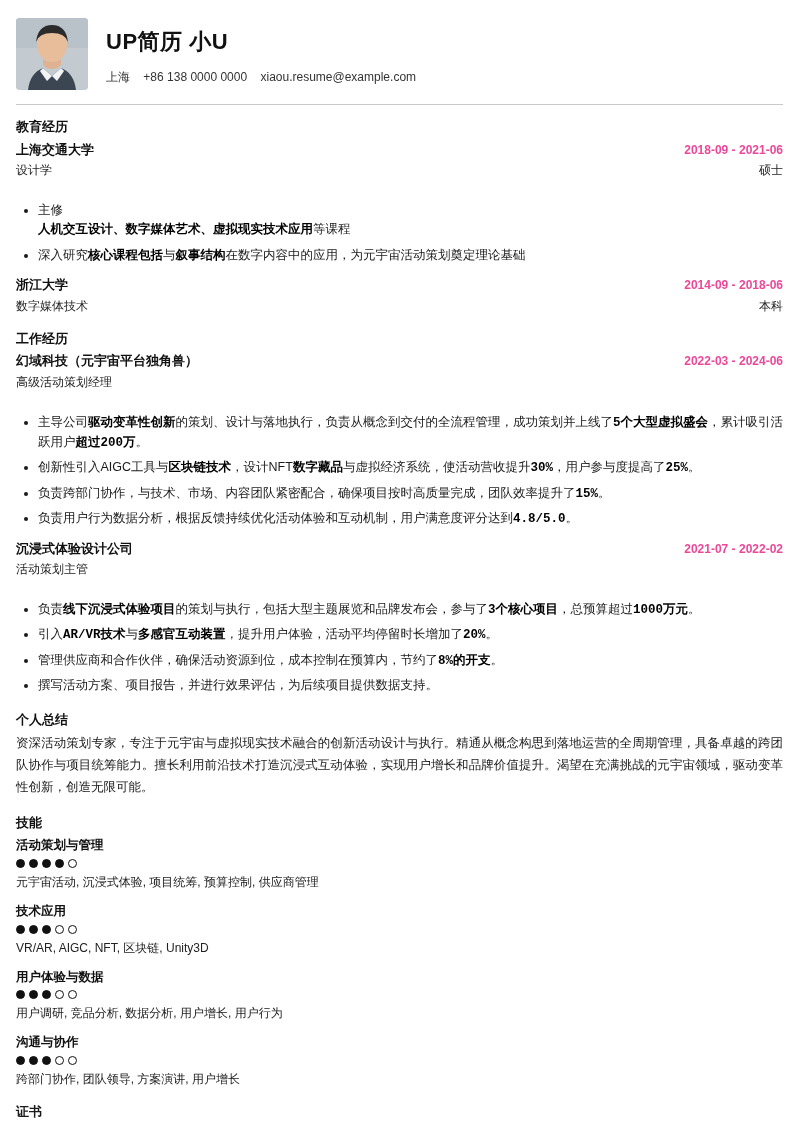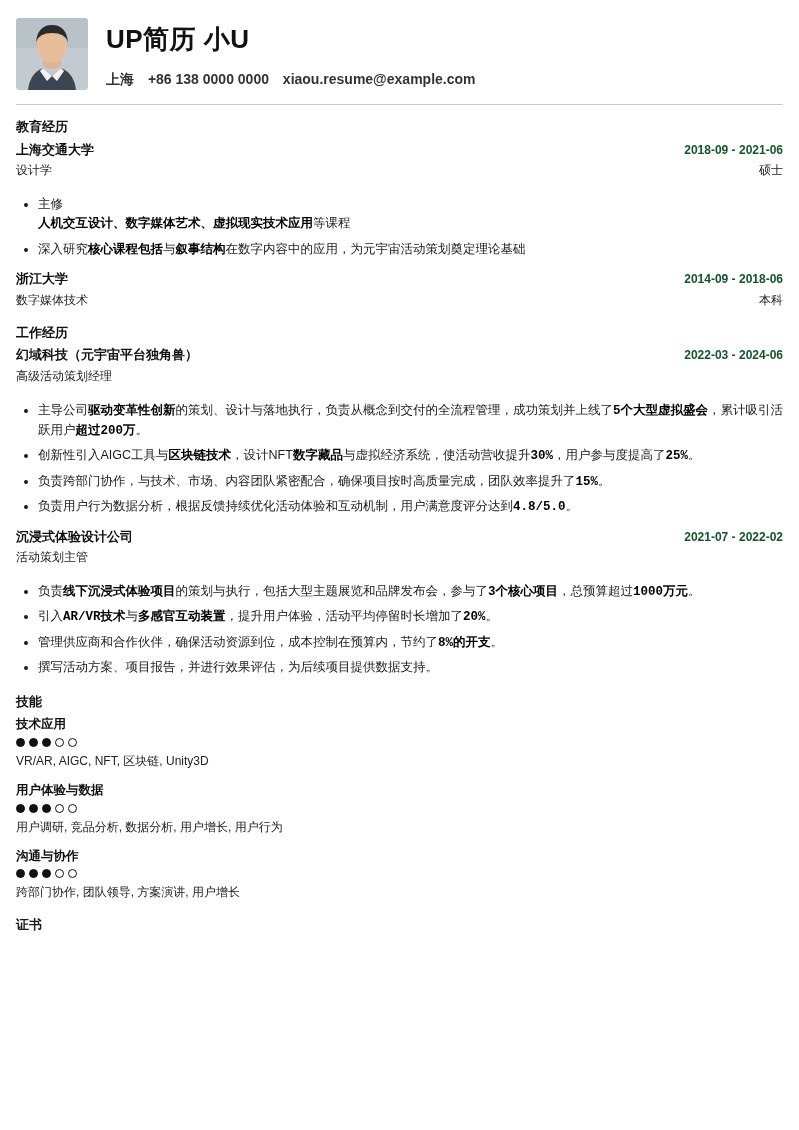--- a/index.html
+++ b/index.html
@@ -32,30 +32,29 @@
     height: 72px;
     border-radius: 4px;
     overflow: hidden;
     flex: 0 0 auto;
     background: #cfd4d8;
     position: relative;
   }
   .avatar svg { display: block; width: 100%; height: 100%; }
   .header-text { flex: 1 1 auto; padding-top: 2px; }
   .name {
-    font-size: 26px;
+    font-size: 22px;
     font-weight: bold;
     letter-spacing: 0.5px;
     margin: 0 0 10px 0;
     color: #111;
   }
   .contact {
-    font-size: 14px;
+    font-size: 12px;
     color: #333;
-    font-weight: bold;
   }
   .contact span { margin-right: 10px; }
 
   .rule {
     border: 0;
     border-top: 1px solid #c9c9c9;
     margin: 4px 0 12px 0;
   }
 
   
@@ -74,36 +73,36 @@
   }
   .entry-org {
     font-size: 13px;
     font-weight: bold;
     color: #111;
     font-family: Liberation Mono, monospace;
   }
   .entry-date {
     font-size: 12px;
     font-weight: bold;
-    color: #14532d;
+    color: #ec4899;
     white-space: nowrap;
   }
   .entry-sub {
     display: flex;
     justify-content: space-between;
     align-items: baseline;
     font-size: 12px;
     color: #222;
     margin-top: 1px;
     gap: 32px;
   }
   .entry-sub-right { font-size: 12px; color: #222; font-family: Liberation Serif, serif; }
 
   ul.bullets {
-    margin: 16px 0 0 0;
+    margin: 22px 0 0 0;
     padding-left: 22px;
   }
   ul.bullets > li {
     margin-bottom: 5px;
     line-height: 1.55;
     font-size: 12.5px;
   }
   ul.bullets > li::marker { font-size: 12px; }
   .sub-line { display: block; }
 
@@ -231,24 +230,39 @@
       </div>
       <ul class="bullets">
         <li>负责<b>线下沉浸式体验项目</b>的策划与执行，包括大型主题展览和品牌发布会，参与了<b>3个核心项目</b>，总预算超过<b>1000万元</b>。</li>
         <li>引入<b>AR/VR技术</b>与<b>多感官互动装置</b>，提升用户体验，活动平均停留时长增加了<b>20%</b>。</li>
         <li>管理供应商和合作伙伴，确保活动资源到位，成本控制在预算内，节约了<b>8%的开支</b>。</li>
         <li>撰写活动方案、项目报告，并进行效果评估，为后续项目提供数据支持。</li>
       </ul>
     </div>
   </div>
 
+  <div class="section">
+    <div class="section-title">个人总结</div>
+    <div class="summary">资深活动策划专家，专注于元宇宙与虚拟现实技术融合的创新活动设计与执行。精通从概念构思到落地运营的全周期管理，具备卓越的跨团队协作与项目统筹能力。擅长利用前沿技术打造沉浸式互动体验，实现用户增长和品牌价值提升。渴望在充满挑战的元宇宙领域，驱动变革性创新，创造无限可能。</div>
+  </div>
 
   <div class="section">
     <div class="section-title">技能</div>
 
+    <div class="skill-block">
+      <div class="skill-name">活动策划与管理</div>
+      <div class="dots">
+          <span class="dot filled"></span>
+          <span class="dot filled"></span>
+          <span class="dot filled"></span>
+          <span class="dot filled"></span>
+          <span class="dot"></span>
+        </div>
+      <div class="skill-items">元宇宙活动, 沉浸式体验, 项目统筹, 预算控制, 供应商管理</div>
+    </div>
 
     <div class="skill-block">
       <div class="skill-name">技术应用</div>
       <div class="dots">
           <span class="dot filled"></span>
           <span class="dot filled"></span>
           <span class="dot filled"></span>
           <span class="dot"></span>
           <span class="dot"></span>
         </div>

